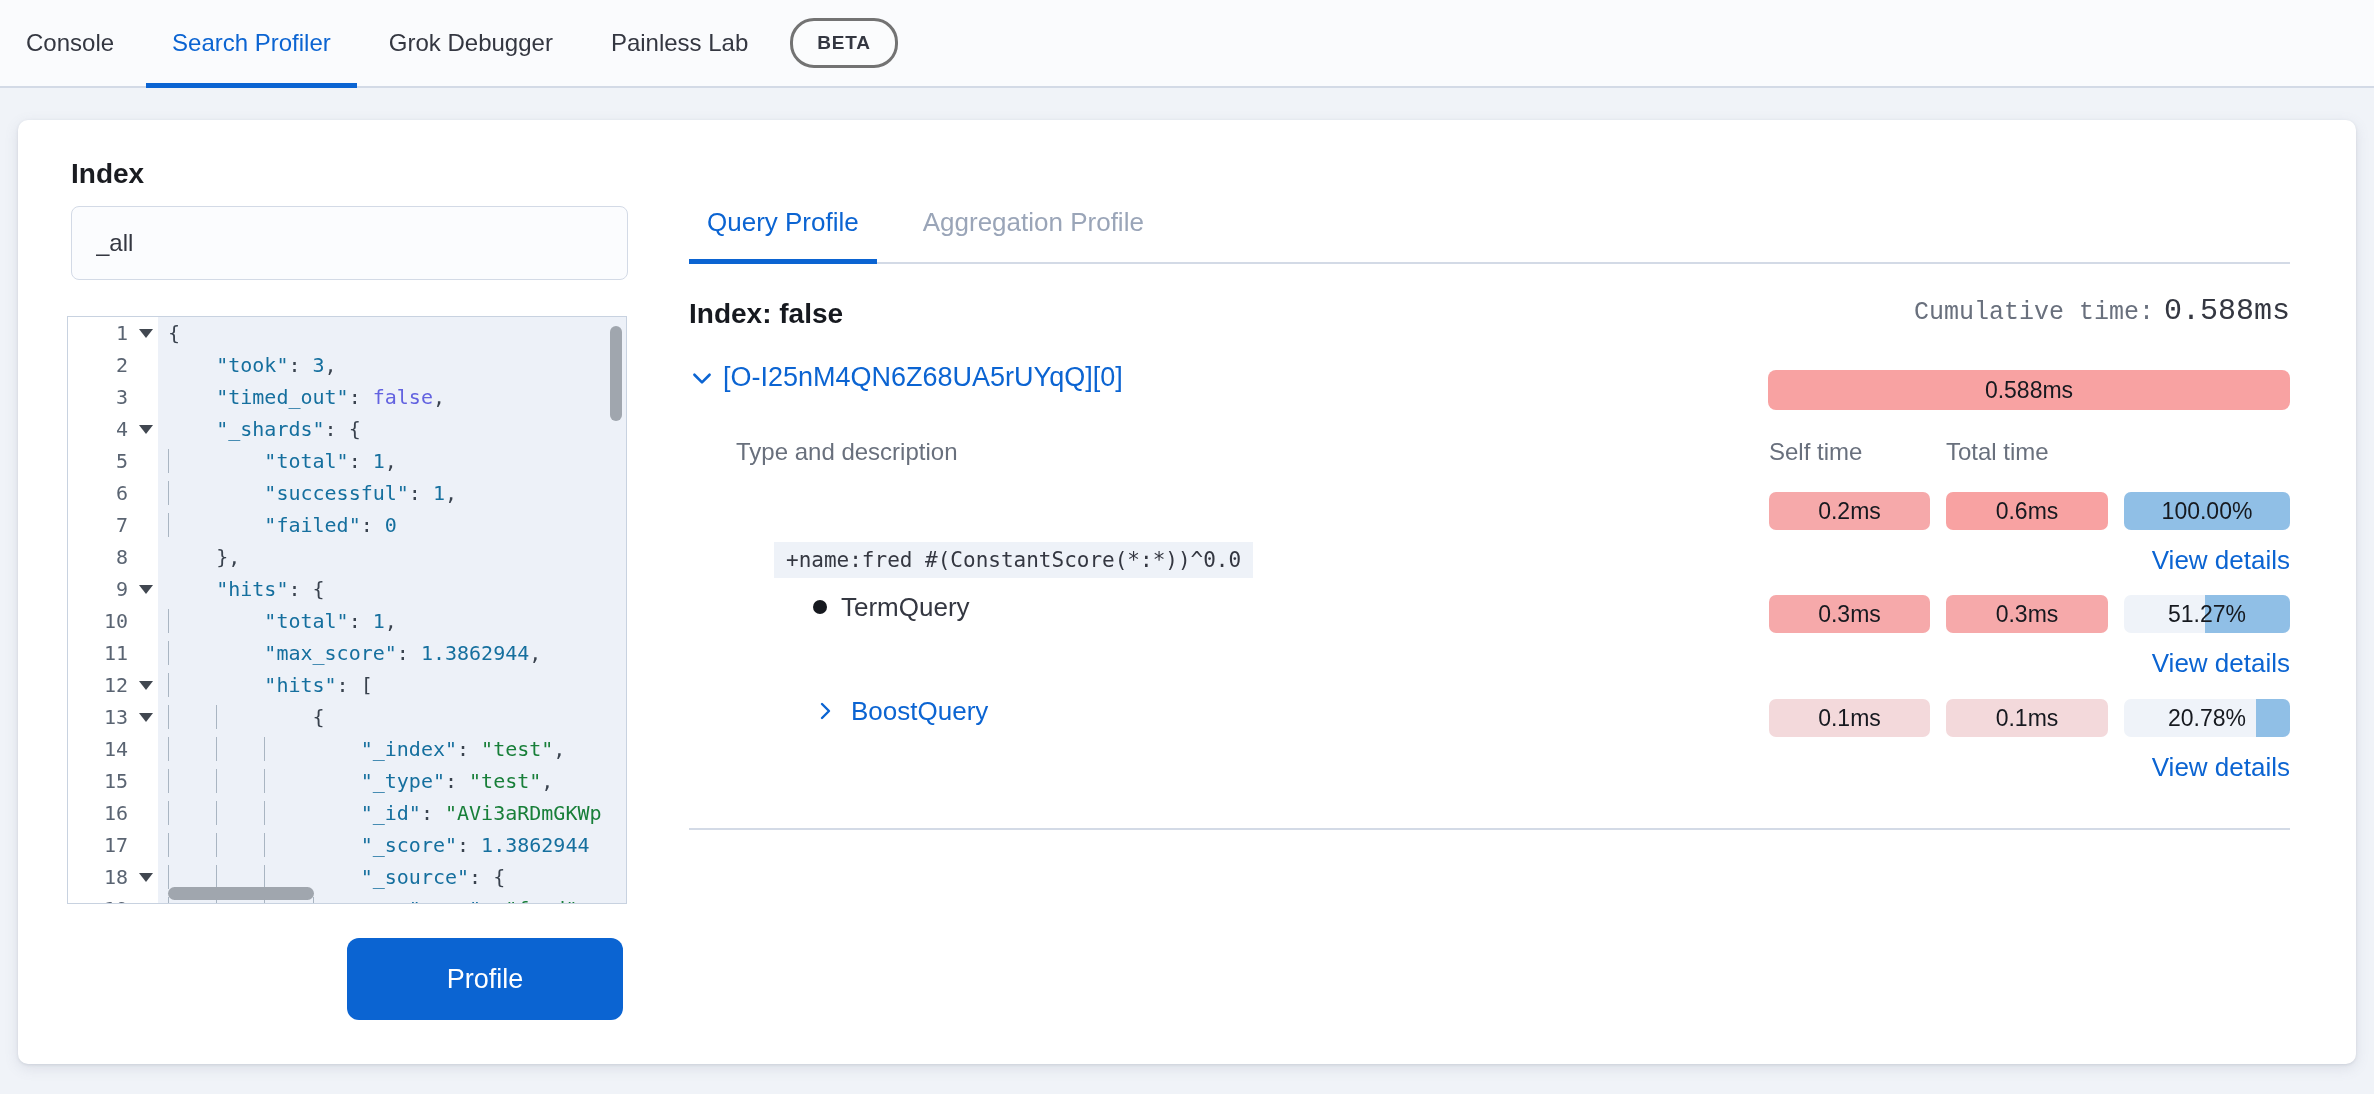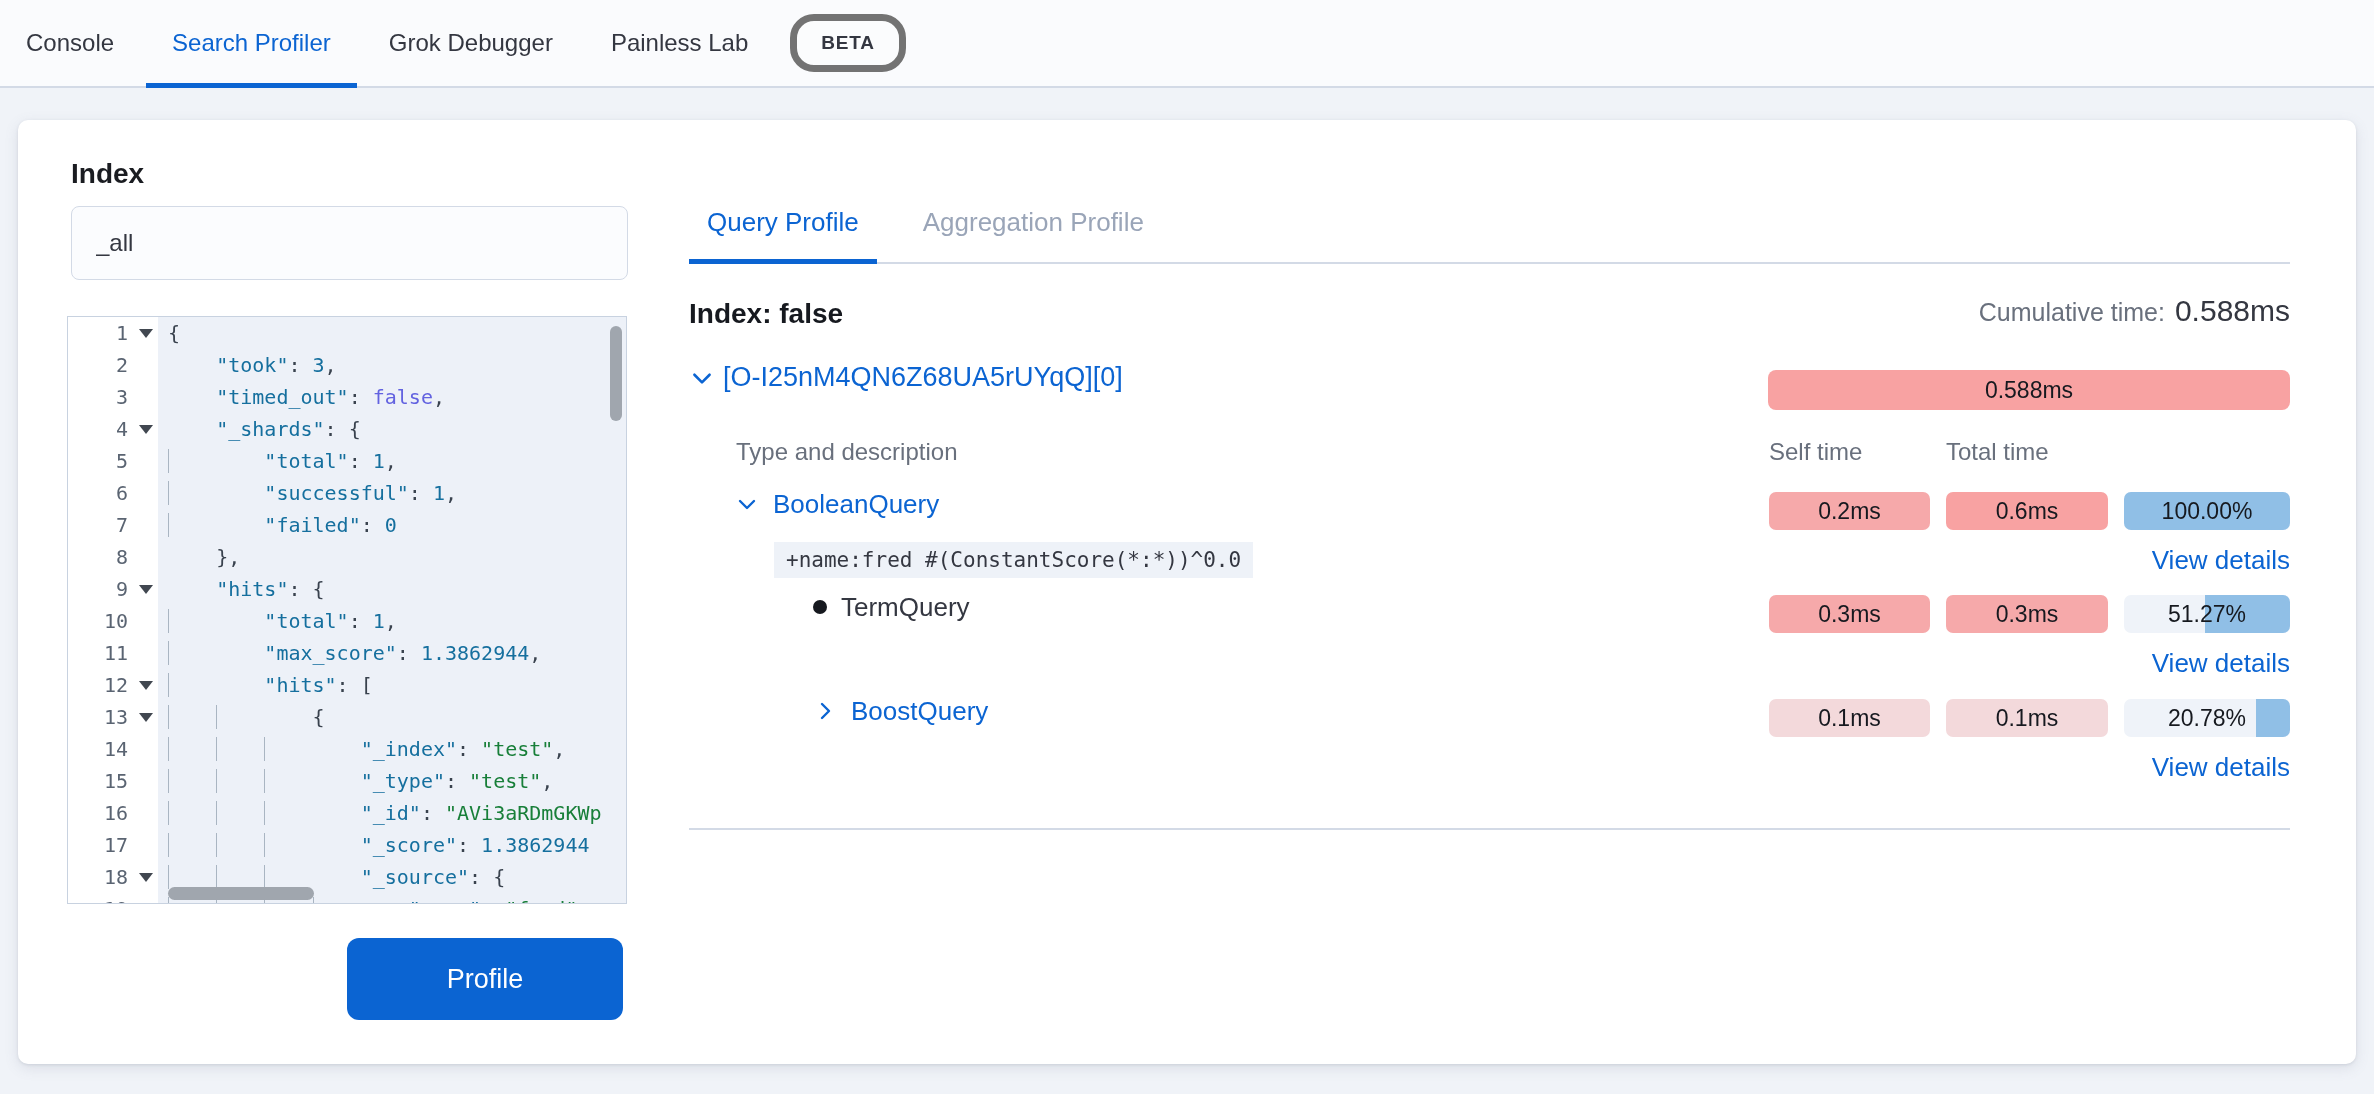--- a/index.html
+++ b/index.html
@@ -4,21 +4,21 @@
 <style>
   html,body{margin:0;padding:0;width:2374px;height:1094px;overflow:hidden;
     font-family:"Liberation Sans",sans-serif;background:#f0f3f8;color:#343741;}
   
   .topbar{position:absolute;left:0;top:0;width:2374px;height:86px;background:#fafbfd;
     border-bottom:2px solid #d3dae6;display:flex;align-items:stretch;}
   .top-tab{display:flex;align-items:center;padding:0 26px;font-size:24px;font-weight:500;
     color:#343741;cursor:pointer;position:relative;margin-right:6px;}
   .top-tab.active{color:#0b64d2;}
   .top-tab.active::after{content:"";position:absolute;left:0;right:0;bottom:-2px;height:5px;background:#0b64d2;}
-  .beta-pill{align-self:center;margin-left:10px;border:7px solid #737373;background:#fbfcfd;
+  .beta-pill{align-self:center;margin-left:10px;border:3px solid #737373;background:#fbfcfd;
     border-radius:24px;height:44px;display:flex;align-items:center;padding:0 24px;
     font-size:19px;font-weight:700;letter-spacing:.8px;color:#343741;}
   
   .panel{position:absolute;left:18px;top:120px;width:2338px;height:944px;background:#fff;
     border-radius:10px;box-shadow:0 4px 14px rgba(110,120,140,.16),0 1px 3px rgba(110,120,140,.18);}
   
   .idx-label{position:absolute;left:53px;top:38px;font-size:28px;font-weight:700;color:#1a1c21;}
   .idx-input{position:absolute;left:53px;top:86px;width:557px;height:74px;box-sizing:border-box;
     background:#fbfcfe;border:1px solid #d3dae6;border-radius:8px;font-size:24px;color:#343741;
     padding:0 24px;font-family:"Liberation Sans",sans-serif;}
@@ -42,21 +42,21 @@
   
   .right{position:absolute;left:671px;top:62px;width:1601px;height:820px;}
   .rtabs{position:absolute;left:0;top:0;width:1601px;height:80px;border-bottom:2px solid #d3dae6;display:flex;}
   .rtab{display:flex;align-items:center;padding:0 18px;margin-right:28px;font-size:26px;font-weight:400;
     position:relative;cursor:pointer;}
   .rtab.active{color:#0b64d2;}
   .rtab.active::after{content:"";position:absolute;left:0;right:0;bottom:-2px;height:5px;background:#0b64d2;}
   .rtab.disabled{color:#9aa5b8;}
   .title-row{position:absolute;left:0;top:112px;width:1601px;height:48px;}
   .idx-title{position:absolute;left:0;top:4px;font-size:28px;font-weight:700;color:#16191f;}
-  .cum{position:absolute;right:0;top:0;display:flex;align-items:baseline;gap:10px;}
+  .cum{position:absolute;right:0;top:0;display:flex;align-items:baseline;gap:10px;font-family:Liberation Mono, monospace;}
   .cum-label{font-size:25px;color:#69707d;}
   .cum-value{font-size:30px;color:#343741;}
   .shard-row{position:absolute;left:0;top:180px;width:1601px;height:44px;}
   .shard-link{position:absolute;left:0;top:0;display:flex;align-items:center;gap:8px;
     color:#0b64d2;font-size:27px;cursor:pointer;}
   .shard-badge{position:absolute;left:1079px;top:8px;width:522px;height:40px;border-radius:8px;
     display:flex;align-items:center;justify-content:center;font-size:23px;font-weight:500;color:#16191f;}
   .cols{position:absolute;left:0;top:256px;width:1601px;height:32px;font-size:24px;color:#69707d;}
   .col-type{position:absolute;left:47px;}
   .col-self{position:absolute;left:1080px;}
@@ -157,26 +157,20 @@
     </div>
 
     <div class="cols">
       <span class="col-type">Type and description</span>
       <span class="col-self">Self time</span>
       <span class="col-total">Total time</span>
     </div>
 
     <div id="prows">
         <div class="prow ind0" style="top: 300px;">
-          <div class="nameline">
-            <svg width="24" height="24" viewBox="0 0 24 24">
-              <polyline points="5,9 12,16 19,9" fill="none" stroke="#0b64d2" stroke-width="2.4" stroke-linecap="round" stroke-linejoin="round"></polyline>
-            </svg>
-            <span class="qname link">BooleanQuery</span>
-          </div>
           <div class="badge b-self heat-mid">0.2ms</div>
           <div class="badge b-total heat-high">0.6ms</div>
           <div class="badge b-pct">
             <div class="pct-fill" style="width: 100%;"></div>
             <span class="pct-label">100.00%</span>
           </div>
           <div class="line2">
             <span class="chip">+name:fred #(ConstantScore(*:*))^0.0</span>
           </div>
           <div class="view-details">View details</div>

